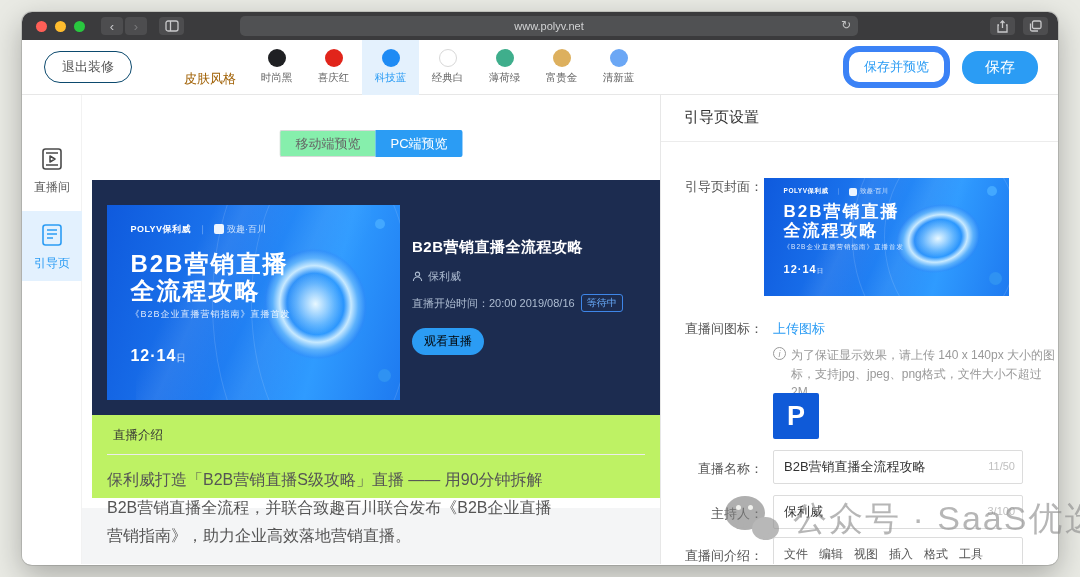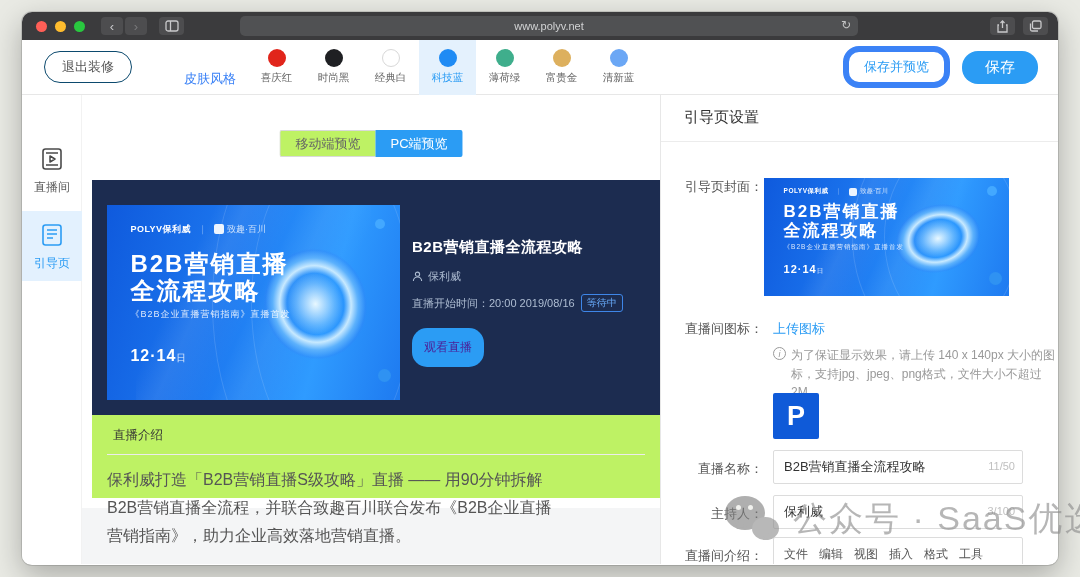--- a/index.html
+++ b/index.html
@@ -28,21 +28,21 @@
   .url-text { color:#d2d3d4; font-size:11px; }
   .reload { position:absolute; right:7px; top:2px; color:#c3c4c5; font-size:12px; }
   .tb-right { position:absolute; right:10px; top:5px; display:flex; gap:8px; }
   .icon-stroke { stroke:#c9c9cb; fill:none; stroke-width:1.3; }
 
   
   .toolbar { position:relative; height:55px; background:#fff; border-bottom:1px solid #e7e7e7;
              display:flex; align-items:center; }
   .btn-exit { margin-left:22px; padding:6px 17px; border:1px solid #0c4a6e; border-radius:16px;
               background:#fff; color:#555; font-size:13px; cursor:pointer; }
-  .skin-label { margin-left:52px; font-size:13px; color:#3b82f6;margin-top:24px; }
+  .skin-label { margin-left:52px; font-size:13px; color:#a16207;margin-top:24px; }
   .swatches { display:flex; margin-left:12px; height:55px; }
   .swatch { width:57px; height:55px; display:flex; flex-direction:column; align-items:center;
             justify-content:center; cursor:pointer; }
   .swatch .dot { width:18px; height:18px; border-radius:50%; }
   .swatch .s-label { margin-top:4px; font-size:10.5px; color:#666; }
   .swatch.selected { background:#e4f1fd; }
   .swatch.selected .s-label { color:#2b9cf4; }
   .swatch .dot.white-dot { border:1px solid #d8d8d8; }
   .tb-spacer { flex:1; }
   .btn-save-preview { padding:6px 15px; border:6px solid #3b82f6; border-radius:16px; background:#fff;
@@ -55,21 +55,21 @@
   .side-nav { width:60px; background:#fff; border-right:1px solid #f2f2f2; padding-top:40px; }
   .side-item { width:60px; height:70px; display:flex; flex-direction:column; align-items:center;
                justify-content:center; cursor:pointer; margin-bottom:6px; }
   .side-item .s-txt { font-size:12px; color:#5a5a5a; margin-top:6px; }
   .side-item.selected { background:#e3f1fe; }
   .side-item.selected .s-txt { color:#2b9cf4; }
 
   .main { position:relative; flex:1; background:#fff; }
   .seg { position:absolute; left:50%; transform:translateX(-50%); top:35px; display:flex; }
   .seg-tab { height:27px; padding:0 15px; font-size:13px; display:flex; align-items:center; cursor:pointer; }
-  .seg-tab.inactive { background:#bef264; border:1px solid #d9d9d9; color:#666; border-right:none;
+  .seg-tab.inactive { background:#86efac; border:1px solid #d9d9d9; color:#666; border-right:none;
                       border-radius:2px 0 0 2px; }
   .seg-tab.active { background:#2b9cf4; color:#fff; border-radius:0 2px 2px 0; }
 
   .dark-card { position:absolute; left:10px; top:85px; width:568px; height:245px; background:#1c2c50; }
   .intro-card { position:absolute; left:10px; top:320px; width:568px; height:83px; background:#bef264; }
   .main-bottom { position:absolute; left:0; top:413px; right:0; bottom:0; background:#f4f5f6; }
 
   
   .poster { position:relative; overflow:hidden;
             background:linear-gradient(105deg,#0f5add 0%,#1d79f0 42%,#2f9bff 72%,#1e7af0 100%); }
@@ -117,21 +117,21 @@
   .poster-small .p-time { top:85%; font-size:6.5px; }
 
   
   .live-info { position:absolute; left:320px; top:58px; width:235px; color:#fff; }
   .li-title { font-size:15px; font-weight:bold; letter-spacing:.5px; }
   .li-host { margin-top:12px; display:flex; align-items:center; font-size:11px; color:#aebdd2; }
   .li-host svg { margin-right:5px; }
   .li-time { margin-top:10px; font-size:11px; color:#aebdd2; display:flex; align-items:center; }
   .li-badge { margin-left:6px; padding:1px 5px; font-size:10px; color:#66a8f6;
               border:1px solid #3e86e8; border-radius:3px; }
-  .btn-watch { margin-top:16px; width:72px; height:39px; background:#2b9cf4; color:#4c1d95; border:none;
+  .btn-watch { margin-top:16px; width:72px; height:27px; background:#2b9cf4; color:#000000; border:none;
                border-radius:15px; font-size:12px; cursor:pointer; }
 
   
   .intro-h { padding:12px 0 0 21px; font-size:12.5px; color:#333; }
   .intro-div { margin:10px 15px 0 15px; border-top:1px solid #ececec; }
   .intro-p { margin:11px 15px 0 15px; width:460px; font-size:16px; color:#555; line-height:1.75; }
 
   
   .panel { position:relative; width:398px; background:#fff; border-left:1px solid #e7e7e7; overflow:hidden; }
   .panel-h { padding:13px 0 0 23px; font-size:15px; color:#333; }
@@ -209,34 +209,34 @@
           </svg>
         </span>
       </div>
     </div>
 
     <div class="toolbar">
       <button class="btn-exit">退出装修</button>
       <span class="skin-label">皮肤风格</span>
       <div class="swatches">
         <div class="swatch">
+          <span class="dot" style="background: rgb(31, 32, 35);"></span>
+          <span class="s-label">时尚黑</span>
+        </div>
+        <div class="swatch">
           <span class="dot" style="background: rgb(225, 37, 27);"></span>
           <span class="s-label">喜庆红</span>
-        </div>
-        <div class="swatch">
-          <span class="dot" style="background: rgb(31, 32, 35);"></span>
-          <span class="s-label">时尚黑</span>
-        </div>
-        <div class="swatch">
-          <span class="dot white-dot" style="background: rgb(255, 255, 255);"></span>
-          <span class="s-label">经典白</span>
         </div>
         <div class="swatch selected">
           <span class="dot" style="background: rgb(31, 139, 244);"></span>
           <span class="s-label">科技蓝</span>
+        </div>
+        <div class="swatch">
+          <span class="dot white-dot" style="background: rgb(255, 255, 255);"></span>
+          <span class="s-label">经典白</span>
         </div>
         <div class="swatch">
           <span class="dot" style="background: rgb(63, 174, 140);"></span>
           <span class="s-label">薄荷绿</span>
         </div>
         <div class="swatch">
           <span class="dot" style="background: rgb(221, 176, 94);"></span>
           <span class="s-label">富贵金</span>
         </div>
         <div class="swatch">

